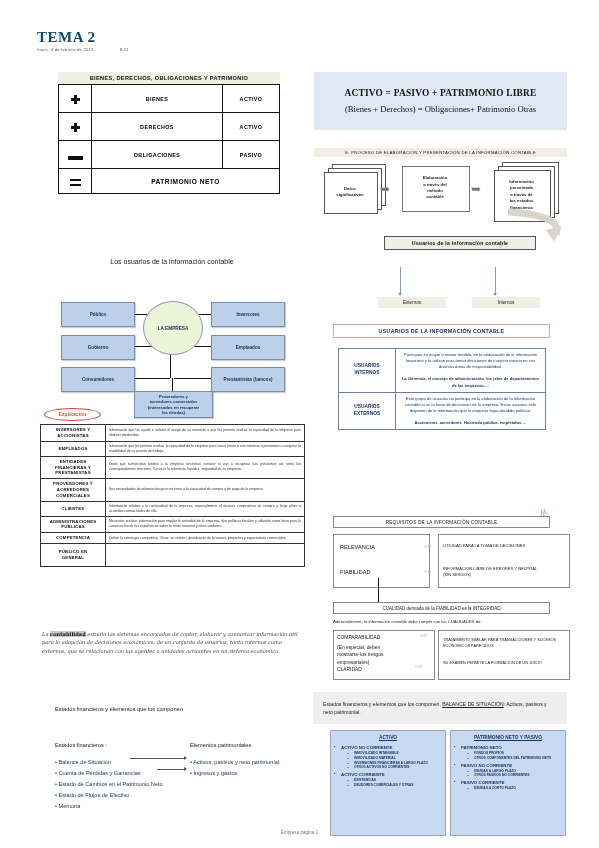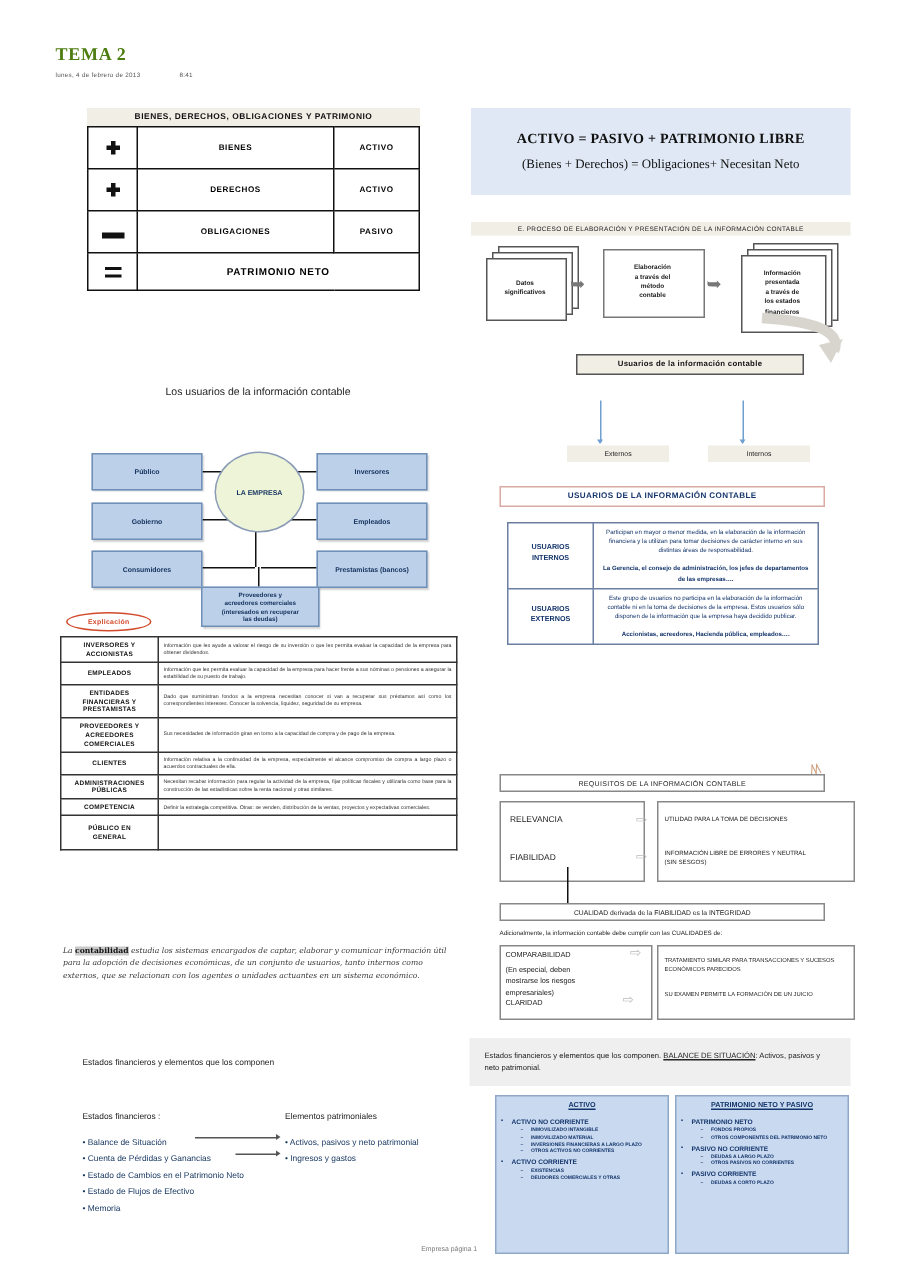--- a/index.html
+++ b/index.html
@@ -4,21 +4,21 @@
 <style>
   html,body{margin:0;padding:0;}
   body{
     width:599px;height:848px;background:#ffffff;
     font-family:"Liberation Sans",sans-serif;
     color:#000;overflow:hidden;position:relative;
   }
   .page{position:absolute;inset:0;}
   
   .doc-title{position:absolute;left:37px;top:29px;font-family:"Liberation Serif",serif;
-    font-weight:bold;font-size:12px;letter-spacing:.5px;color:#4d7c0f;}
+    font-weight:bold;font-size:15px;letter-spacing:.5px;color:#0c4a6e;}
   .doc-sub{position:absolute;left:37px;top:47px;font-size:4.2px;color:#555;letter-spacing:.2px;}
   .doc-sub span.rt{margin-left:26px;}
   .footer{position:absolute;left:0;right:0;top:830px;text-align:center;font-size:4.6px;color:#777;}
 
   
   .t1{position:absolute;left:58px;top:72px;width:222px;}
   .t1-cap{background:#f1eee6;border:0;text-align:center;font-size:5.6px;font-weight:bold;
     letter-spacing:.35px;padding:3px 0 3px 0;color:#111;}
   .t1 table{border-collapse:collapse;width:100%;background:#fff;}
   .t1 td{border:.6px solid #111;height:25px;vertical-align:middle;}
@@ -277,21 +277,21 @@
     <div>• <span>Activos, pasivos y neto patrimonial</span></div>
     <div>• <span>Ingresos y gastos</span></div>
   </div>
   <div class="arrow-l" style="left:130px;top:758px;width:55px;"></div>
   <div class="arrow-head" style="left:184px;top:756px;"></div>
   <div class="arrow-l" style="left:157px;top:769px;width:28px;"></div>
   <div class="arrow-head" style="left:184px;top:767px;"></div>
 
   <div class="eqbox">
     <div class="eq1">ACTIVO = PASIVO + PATRIMONIO LIBRE</div>
-    <div class="eq2">(Bienes + Derechos) = Obligaciones+ Necesitan Neto</div>
+    <div class="eq2">(Bienes + Derechos) = Obligaciones+ Patrimonio Otras</div>
   </div>
 
   <div class="proc">
     <div class="proc-cap">E. PROCESO DE ELABORACIÓN Y PRESENTACIÓN DE LA INFORMACIÓN CONTABLE</div>
 
     <div class="stack" style="left:18px;top:16px;width:52px;height:40px;"></div>
     <div class="stack" style="left:14px;top:20px;width:52px;height:40px;"></div>
     <div class="stack" style="left:10px;top:24px;width:52px;height:40px;"></div>
     <div class="stacktxt" style="left:10px;top:24px;width:52px;height:40px;white-space:pre-line;">
       <span>Datos

